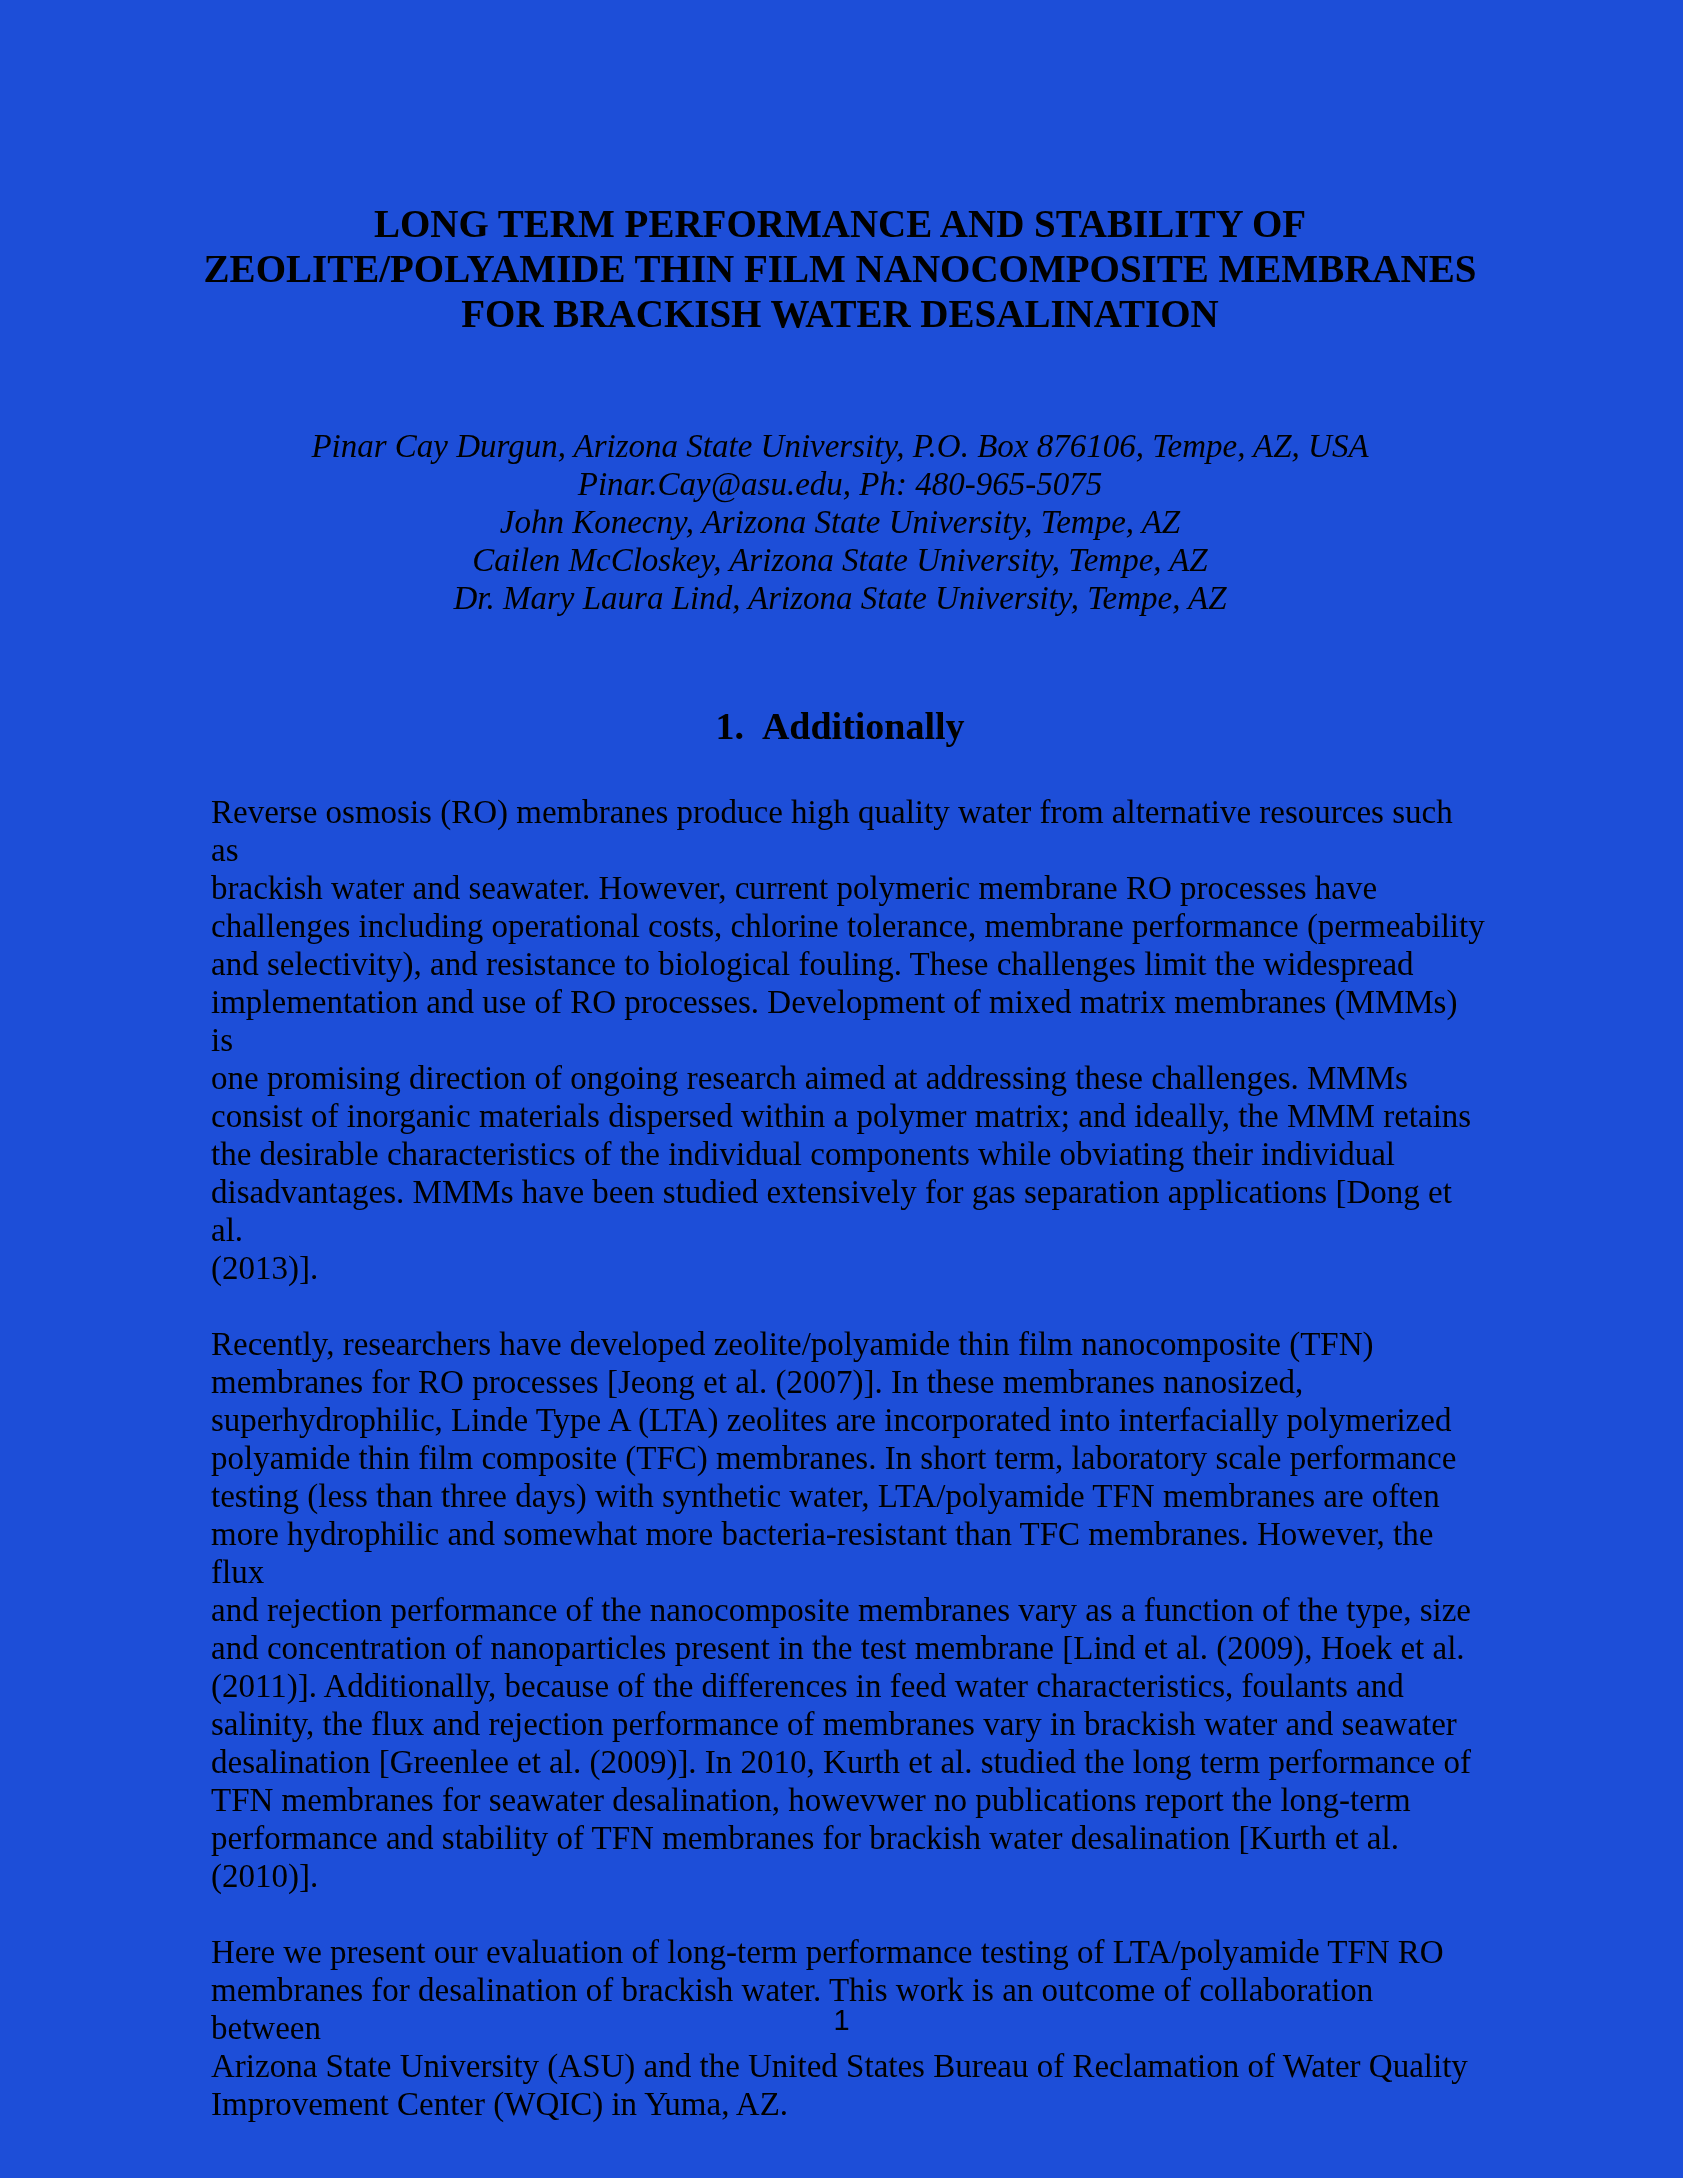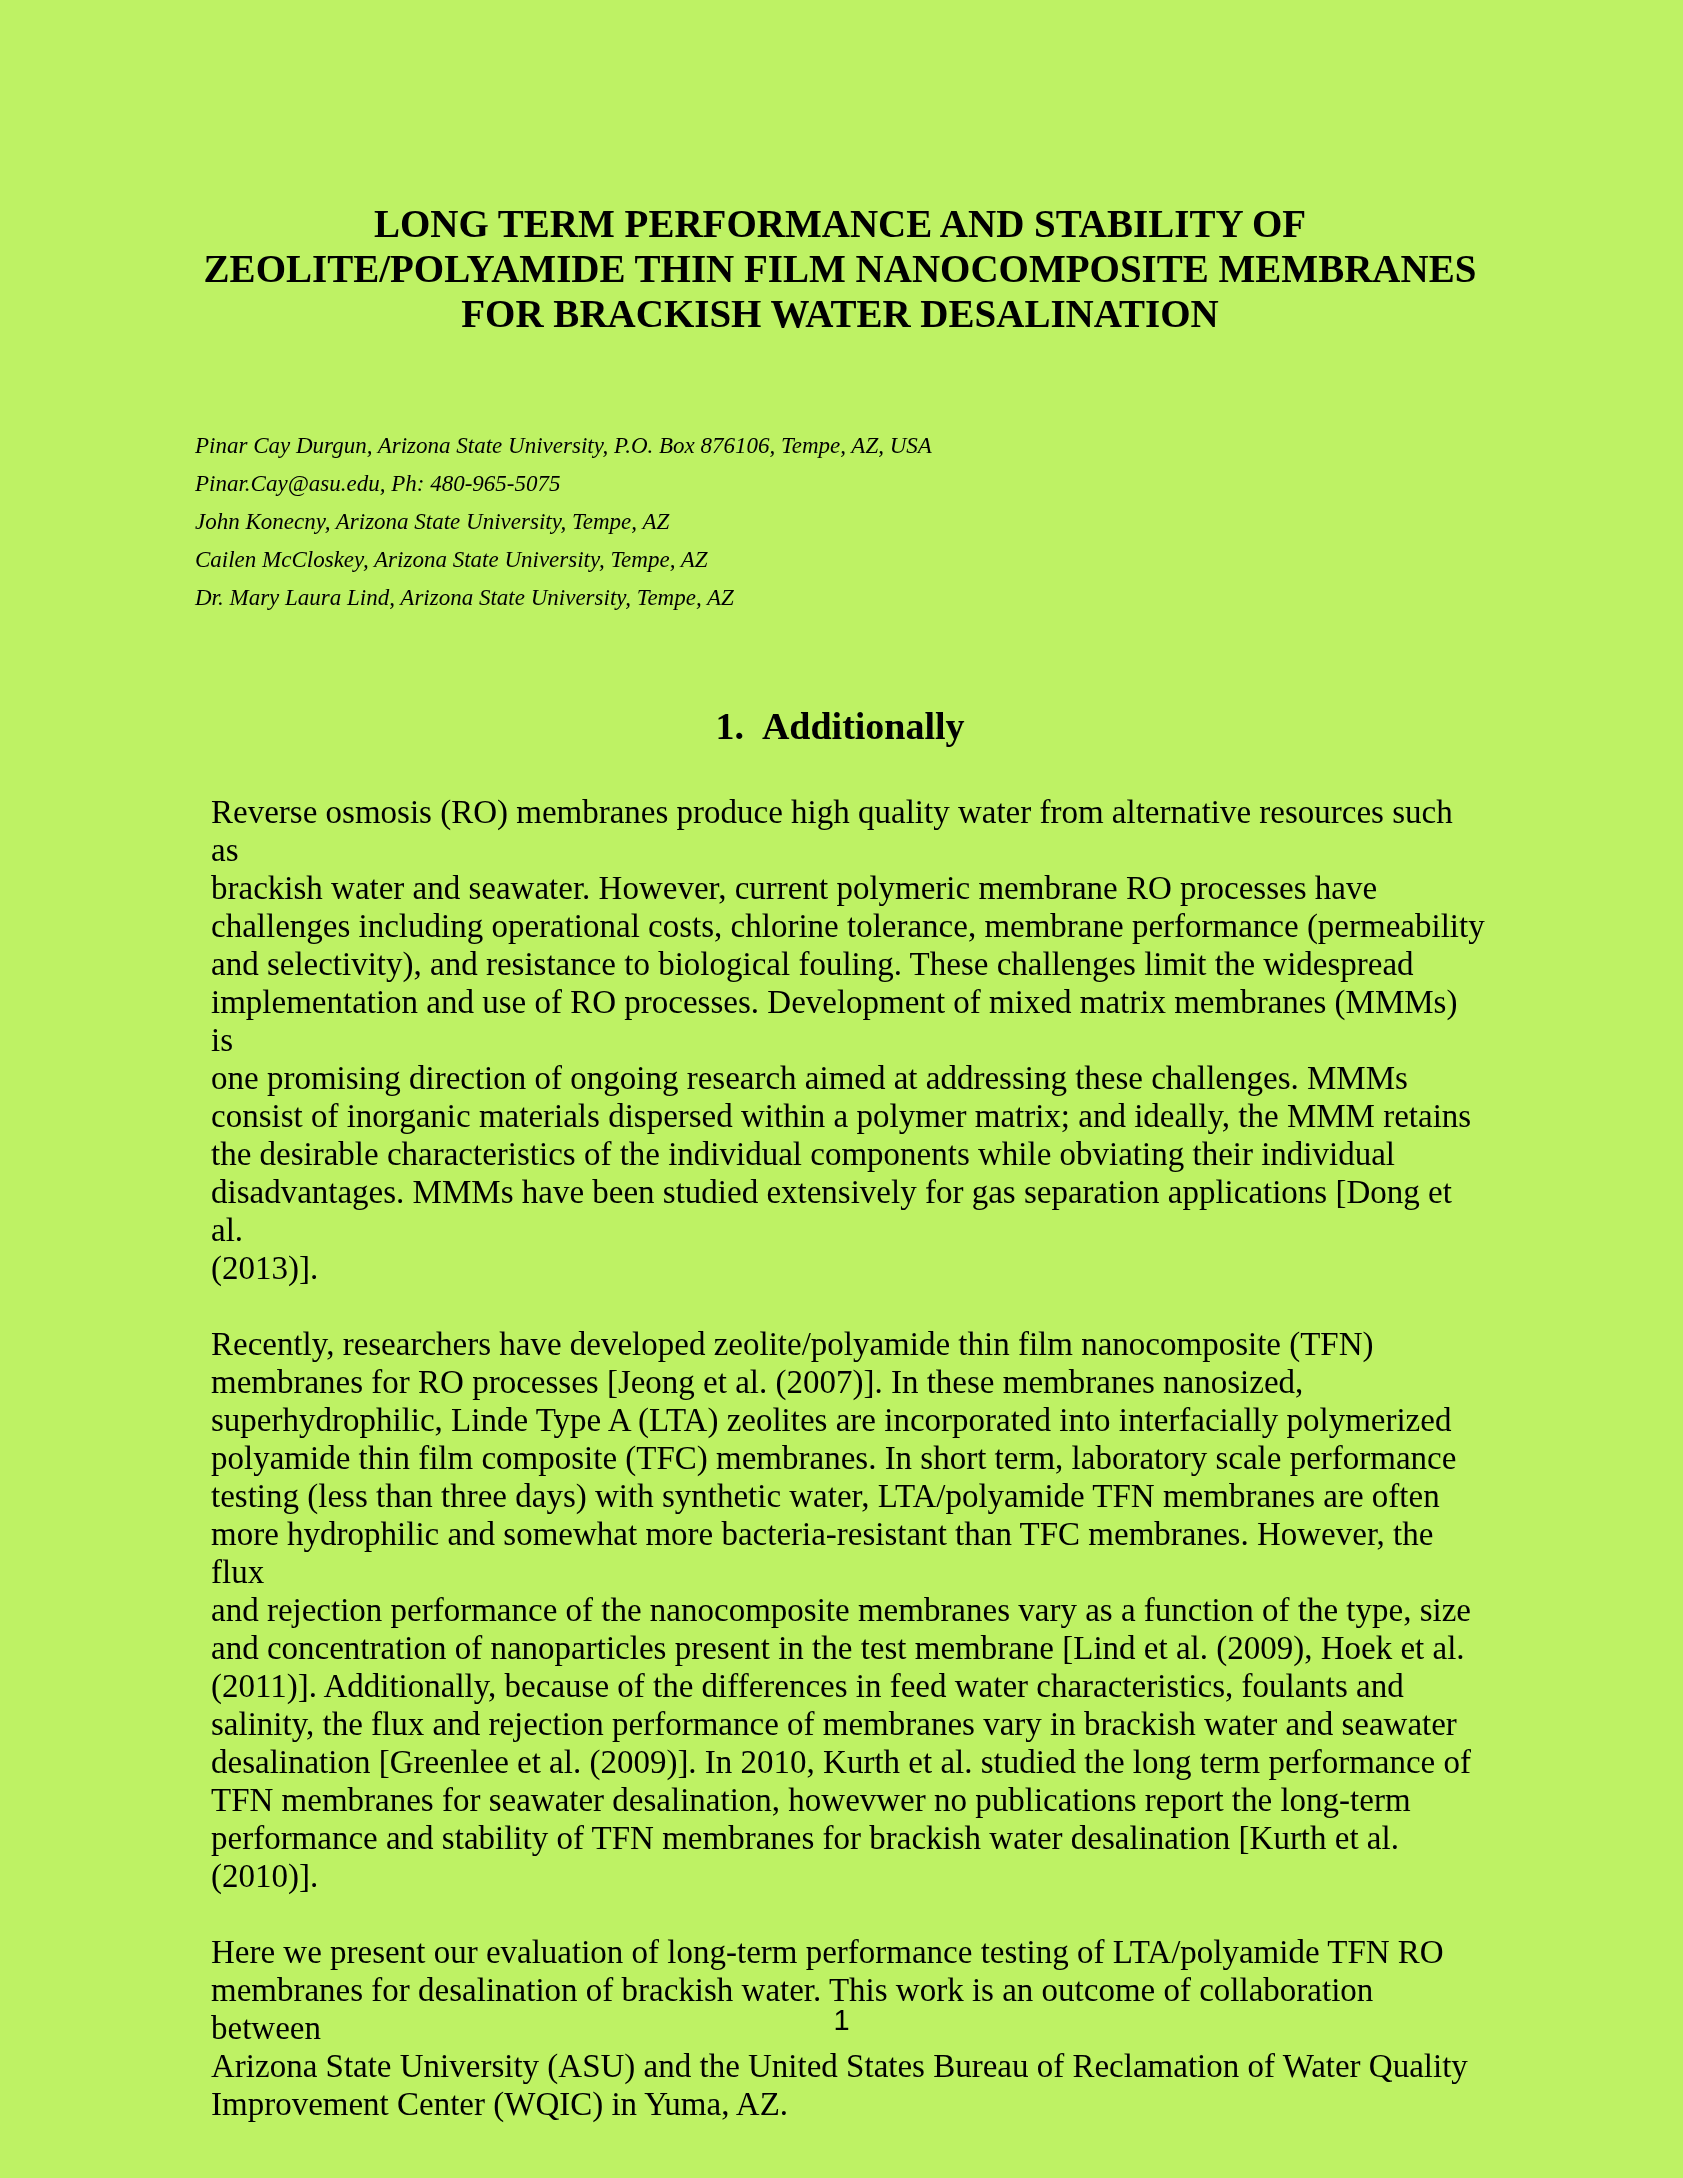--- a/index.html
+++ b/index.html
@@ -4,40 +4,40 @@
   <style>
     html, body {
       margin: 0;
       padding: 0;
       background: #ffffff;
     }
     .page {
       position: relative;
       width: 1683px;
       height: 2178px;
-      background: #bef264;
+      background: #1d4ed8;
       color: #000000;
       font-family: "Liberation Serif", serif;
       box-sizing: border-box;
       padding: 201px 198px 0 195px;
       overflow: hidden;
     }
     .title {
       margin: 0;
       text-align: center;
       font-size: 39px;
       font-weight: bold;
       line-height: 45px;
       white-space: pre-line;
     }
     .authors {
       margin: 91px 0 0 0;
-      text-align: left;
+      text-align: center;
       font-style: italic;
-      font-size: 23px;
+      font-size: 33px;
       line-height: 38px;
       white-space: pre-line;
     }
     .heading {
       margin: 87px 0 0 0;
       text-align: center;
       font-size: 38px;
       font-weight: bold;
       line-height: 45px;
     }

